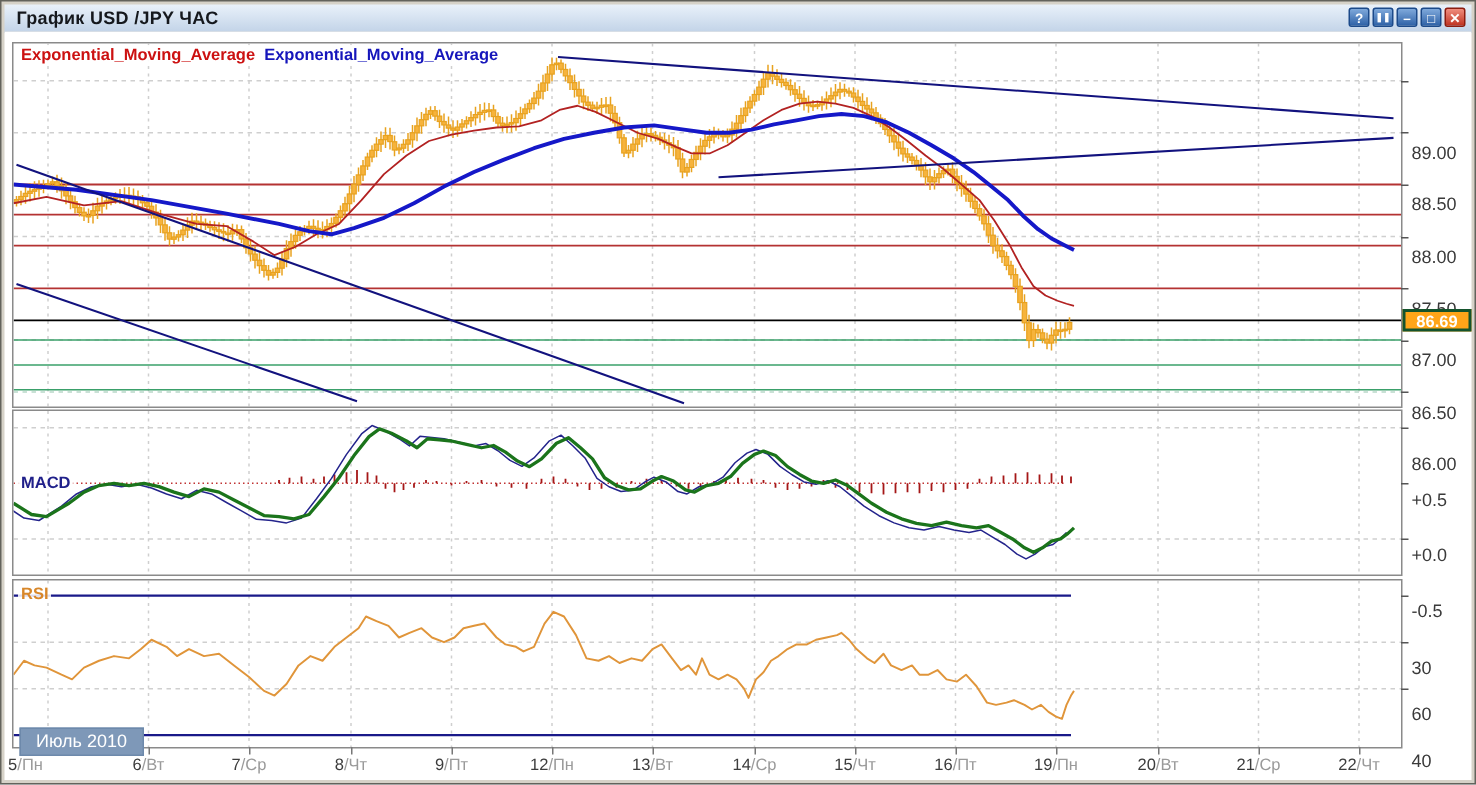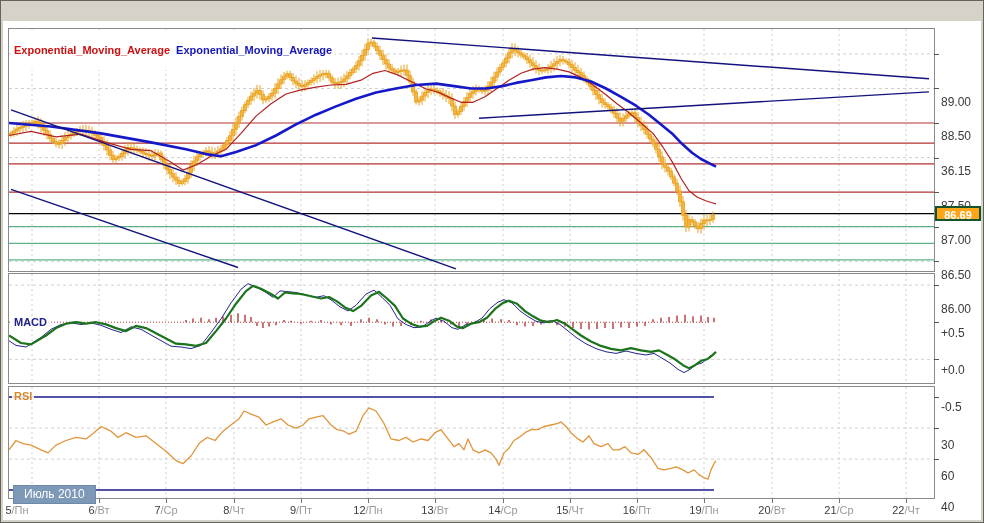--- a/index.html
+++ b/index.html
@@ -11,41 +11,51 @@
   .wbtn{width:14px;height:13px;border-radius:2px;border:1px solid #1c4a8a;
     background:linear-gradient(#7fa9db,#2f62a7);color:#fff;font-size:9px;line-height:12px;
     text-align:center;font-weight:bold;cursor:pointer;box-sizing:border-box;padding:0;}
   .wbtn.red{background:linear-gradient(#ef8d7e,#c03322);border-color:#8c1d10;}
   .client{position:absolute;left:2px;top:20px;right:2px;bottom:2px;background:#ffffff;}
   .panel{position:absolute;background:#fff;outline:1px solid #8a8a8a;}
   #mainSvg{left:8px;top:28px;}
   #macdSvg{left:8px;top:273px;}
   #rsiSvg{left:8px;top:386px;}
   .legend{position:absolute;left:10px;top:29px;font-size:11px;font-weight:bold;background:rgba(255,255,255,.92);
-    padding:14px 3px;white-space:nowrap;z-index:5;}
+    padding:1px 3px;white-space:nowrap;z-index:5;}
   .legend .ema1{color:#cc1111;margin-right:6px;}
   .legend .ema2{color:#1515bb;}
   .ind-label{position:absolute;font-size:11px;font-weight:bold;z-index:5;background:rgba(255,255,255,.85);padding:0 2px;}
   #macdLabel{left:11px;top:275px;color:#20208a;margin-top:40px;}
   #rsiLabel{left:11px;top:389px;color:#d8872a;}
   .ylabel{position:absolute;left:940px;width:42px;font-size:12px;color:#3a3a3a;z-index:4;margin-top:48px;}
   .ytick{position:absolute;left:933px;width:5px;height:1px;background:#555;z-index:4;}
   .xtick{position:absolute;width:1px;height:5px;top:497px;background:#777;z-index:4;}
   .xlabel{position:absolute;top:503px;width:44px;margin-left:-22px;text-align:center;font-size:11px;z-index:4;}
   .xlabel .num{color:#3c3c3c;}
   .xlabel .dow{color:#9a9a9a;}
   .price-badge{position:absolute;left:934px;top:205px;width:46px;height:15px;background:#ffa519;
     border:2px solid #14532d;color:#fff;font-size:11px;font-weight:bold;text-align:center;line-height:14px;z-index:6;box-sizing:border-box;}
   .month-badge{position:absolute;left:12px;top:484px;height:17px;line-height:17px;background:#7e98b8;
     border:1px solid #6d89ab;color:#fff;font-size:12px;padding:0 10px;z-index:7;}
 </style>
 </head>
 <body>
 
 <div class="window">
+  <div class="titlebar">
+    <span class="title">График USD /JPY  ЧАС</span>
+    <div class="winbtns" id="winbtns">
+        <button class="wbtn">?</button>
+        <button class="wbtn" style="font-size: 6px;">❚❚</button>
+        <button class="wbtn">–</button>
+        <button class="wbtn">□</button>
+        <button class="wbtn red">✕</button>
+      </div>
+  </div>
   <div class="client"></div>
 
   <svg id="mainSvg" class="panel" width="925" height="242">
       <line x1="0.0" y1="24.9" x2="925.0" y2="24.9" stroke="#cfcfcf" stroke-width="1" stroke-dasharray="3 3"></line>
       <line x1="0.0" y1="59.5" x2="925.0" y2="59.5" stroke="#cfcfcf" stroke-width="1" stroke-dasharray="3 3"></line>
       <line x1="0.0" y1="128.6" x2="925.0" y2="128.6" stroke="#cfcfcf" stroke-width="1" stroke-dasharray="3 3"></line>
       <line x1="0.0" y1="197.7" x2="925.0" y2="197.7" stroke="#cfcfcf" stroke-width="1" stroke-dasharray="3 3"></line>
       <line x1="0.0" y1="232.3" x2="925.0" y2="232.3" stroke="#b9d8c9" stroke-width="1" stroke-dasharray="3 3"></line>
       <line x1="23.0" y1="0.0" x2="23.0" y2="242.0" stroke="#cfcfcf" stroke-width="1" stroke-dasharray="2 3"></line>
       <line x1="90.0" y1="0.0" x2="90.0" y2="242.0" stroke="#cfcfcf" stroke-width="1" stroke-dasharray="2 3"></line>
@@ -663,21 +673,21 @@
 
   <div class="price-badge">86.69</div>
   <div class="month-badge">Июль 2010</div>
 
   <div id="axisLabels">
       <div class="ytick" style="top:53px"></div>
       <div class="ylabel" style="top:46px">89.00</div>
       <div class="ytick" style="top:87px"></div>
       <div class="ylabel" style="top:80px">88.50</div>
       <div class="ytick" style="top:122px"></div>
-      <div class="ylabel" style="top:115px">36.15</div>
+      <div class="ylabel" style="top:115px">88.00</div>
       <div class="ytick" style="top:157px"></div>
       <div class="ylabel" style="top:150px">87.50</div>
       <div class="ytick" style="top:191px"></div>
       <div class="ylabel" style="top:184px">87.00</div>
       <div class="ytick" style="top:226px"></div>
       <div class="ylabel" style="top:219px">86.50</div>
       <div class="ytick" style="top:260px"></div>
       <div class="ylabel" style="top:253px">86.00</div>
       <div class="ytick" style="top:284px"></div>
       <div class="ylabel" style="top:277px">+0.5</div>

